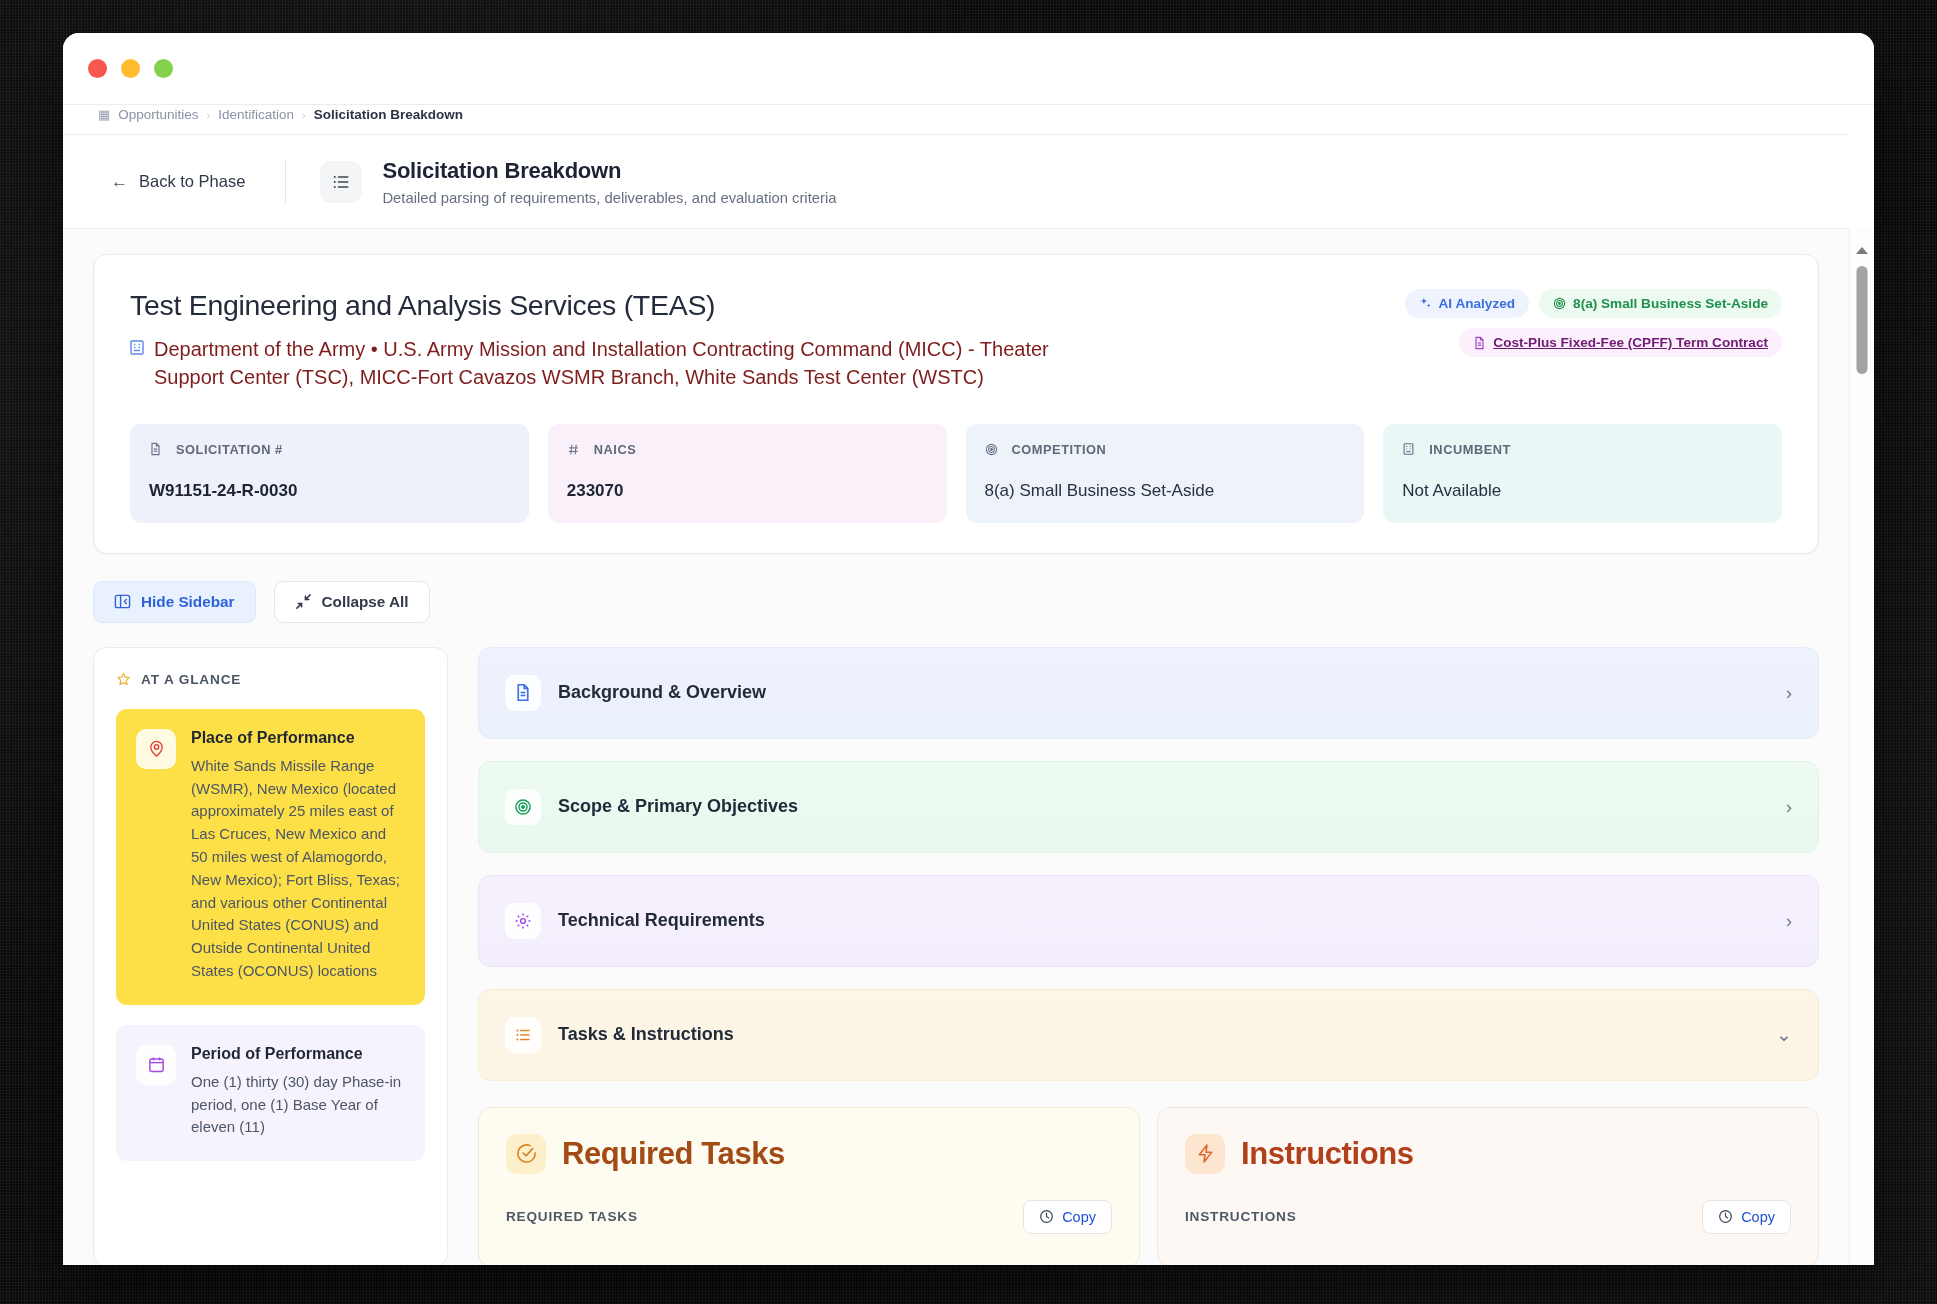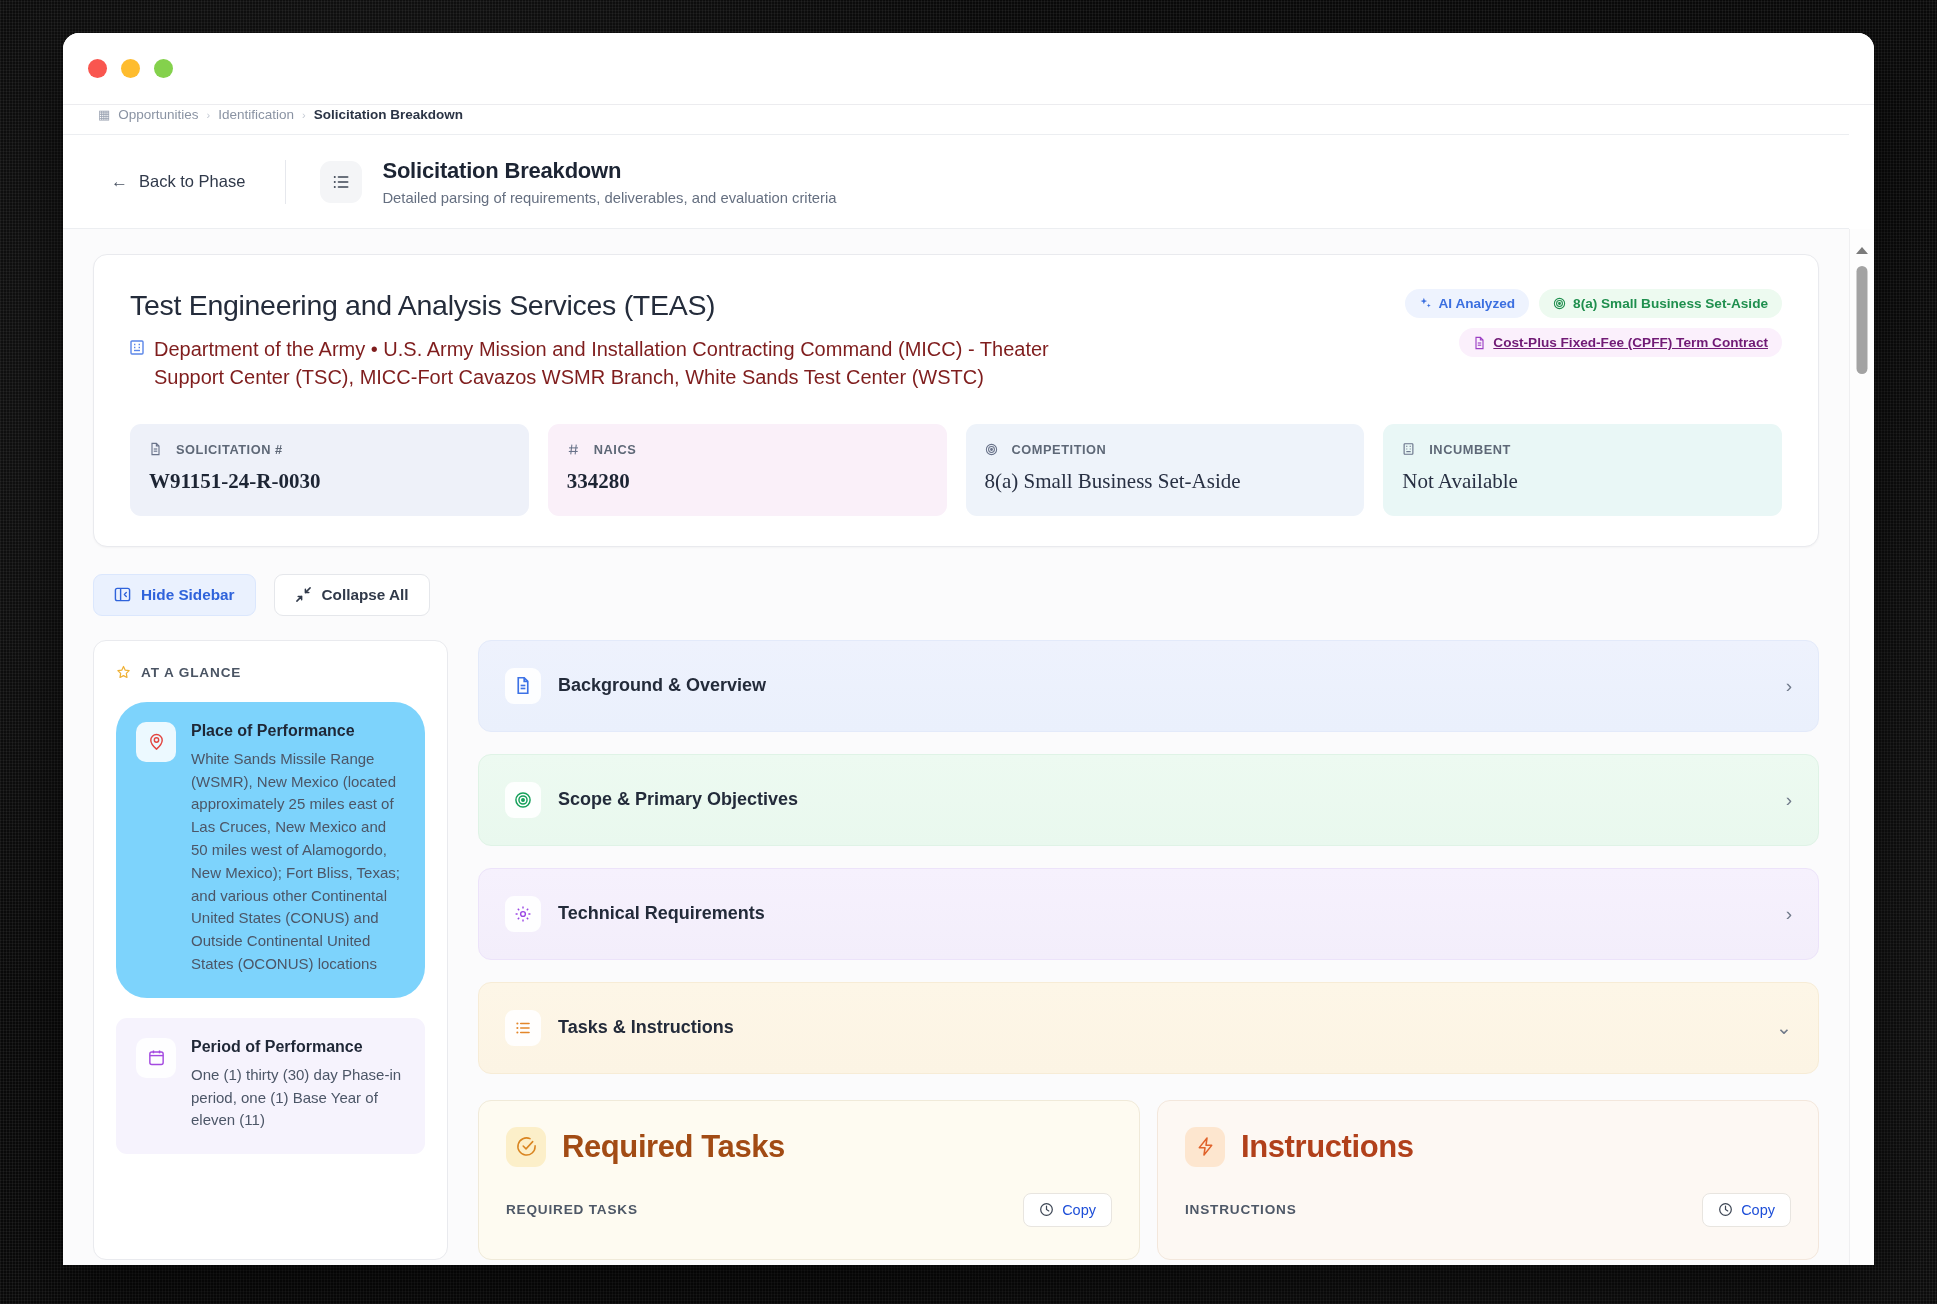--- a/index.html
+++ b/index.html
@@ -255,25 +255,24 @@
     display: flex;
     align-items: center;
     gap: 14px;
     font-size: 12.8px;
     font-weight: 600;
     letter-spacing: 0.55px;
     color: #5e6877;
     text-transform: uppercase;
   }
   .ic-value {
-    margin-top: 12px;
-    font-size: 21px;
+    margin-top: 24px;
+    font-size: 17px;
     font-weight: 700;
     color: #1d2534;
-    font-family: Liberation Serif, serif;
   }
   .ic-value.normal { font-weight: 500; color: #283043; }
 
   
   .toolbar {
     display: flex;
     gap: 18px;
     margin-top: 27px;
   }
   .tb-btn {
@@ -318,21 +317,21 @@
     text-transform: uppercase;
     margin-bottom: 22px;
   }
   .glance-card {
     border-radius: 11px;
     padding: 20px 20px 22px 20px;
     display: flex;
     gap: 15px;
     margin-bottom: 20px;
   }
-  .glance-card.pink   { background: #7dd3fc; border-radius: 31px; }
+  .glance-card.pink   { background: #fde047; }
   .glance-card.violet { background: #f6f3fd; }
   .gc-icon {
     width: 40px; height: 40px;
     border-radius: 10px;
     background: rgba(255,255,255,0.85);
     display: flex; align-items: center; justify-content: center;
     flex: 0 0 auto;
   }
   .gc-title {
     font-size: 16px;
@@ -564,21 +563,21 @@
                 <span>
                   <svg width="13" height="13" viewBox="0 0 16 16" fill="none" stroke="#69738a" stroke-width="1.3">
                     <line x1="6" y1="2" x2="4.6" y2="14"></line>
                       <line x1="11.4" y1="2" x2="10" y2="14"></line>
                     <line x1="2.5" y1="6" x2="13.5" y2="6"></line>
                       <line x1="2.2" y1="10.4" x2="13.2" y2="10.4"></line>
                   </svg>
                 </span>
                 <span>NAICS</span>
               </div>
-              <div class="ic-value">334280</div>
+              <div class="ic-value">233070</div>
             </div>
 
             <div class="info-card c3">
               <div class="ic-label">
                 <span>
                   <svg width="13" height="13" viewBox="0 0 16 16" fill="none" stroke="#69738a" stroke-width="1.3">
                     <circle cx="8" cy="8" r="6.3"></circle>
                       <circle cx="8" cy="8" r="3.6"></circle>
                       <circle cx="8" cy="8" r="1.1" fill="#69738a"></circle>
                   </svg>

